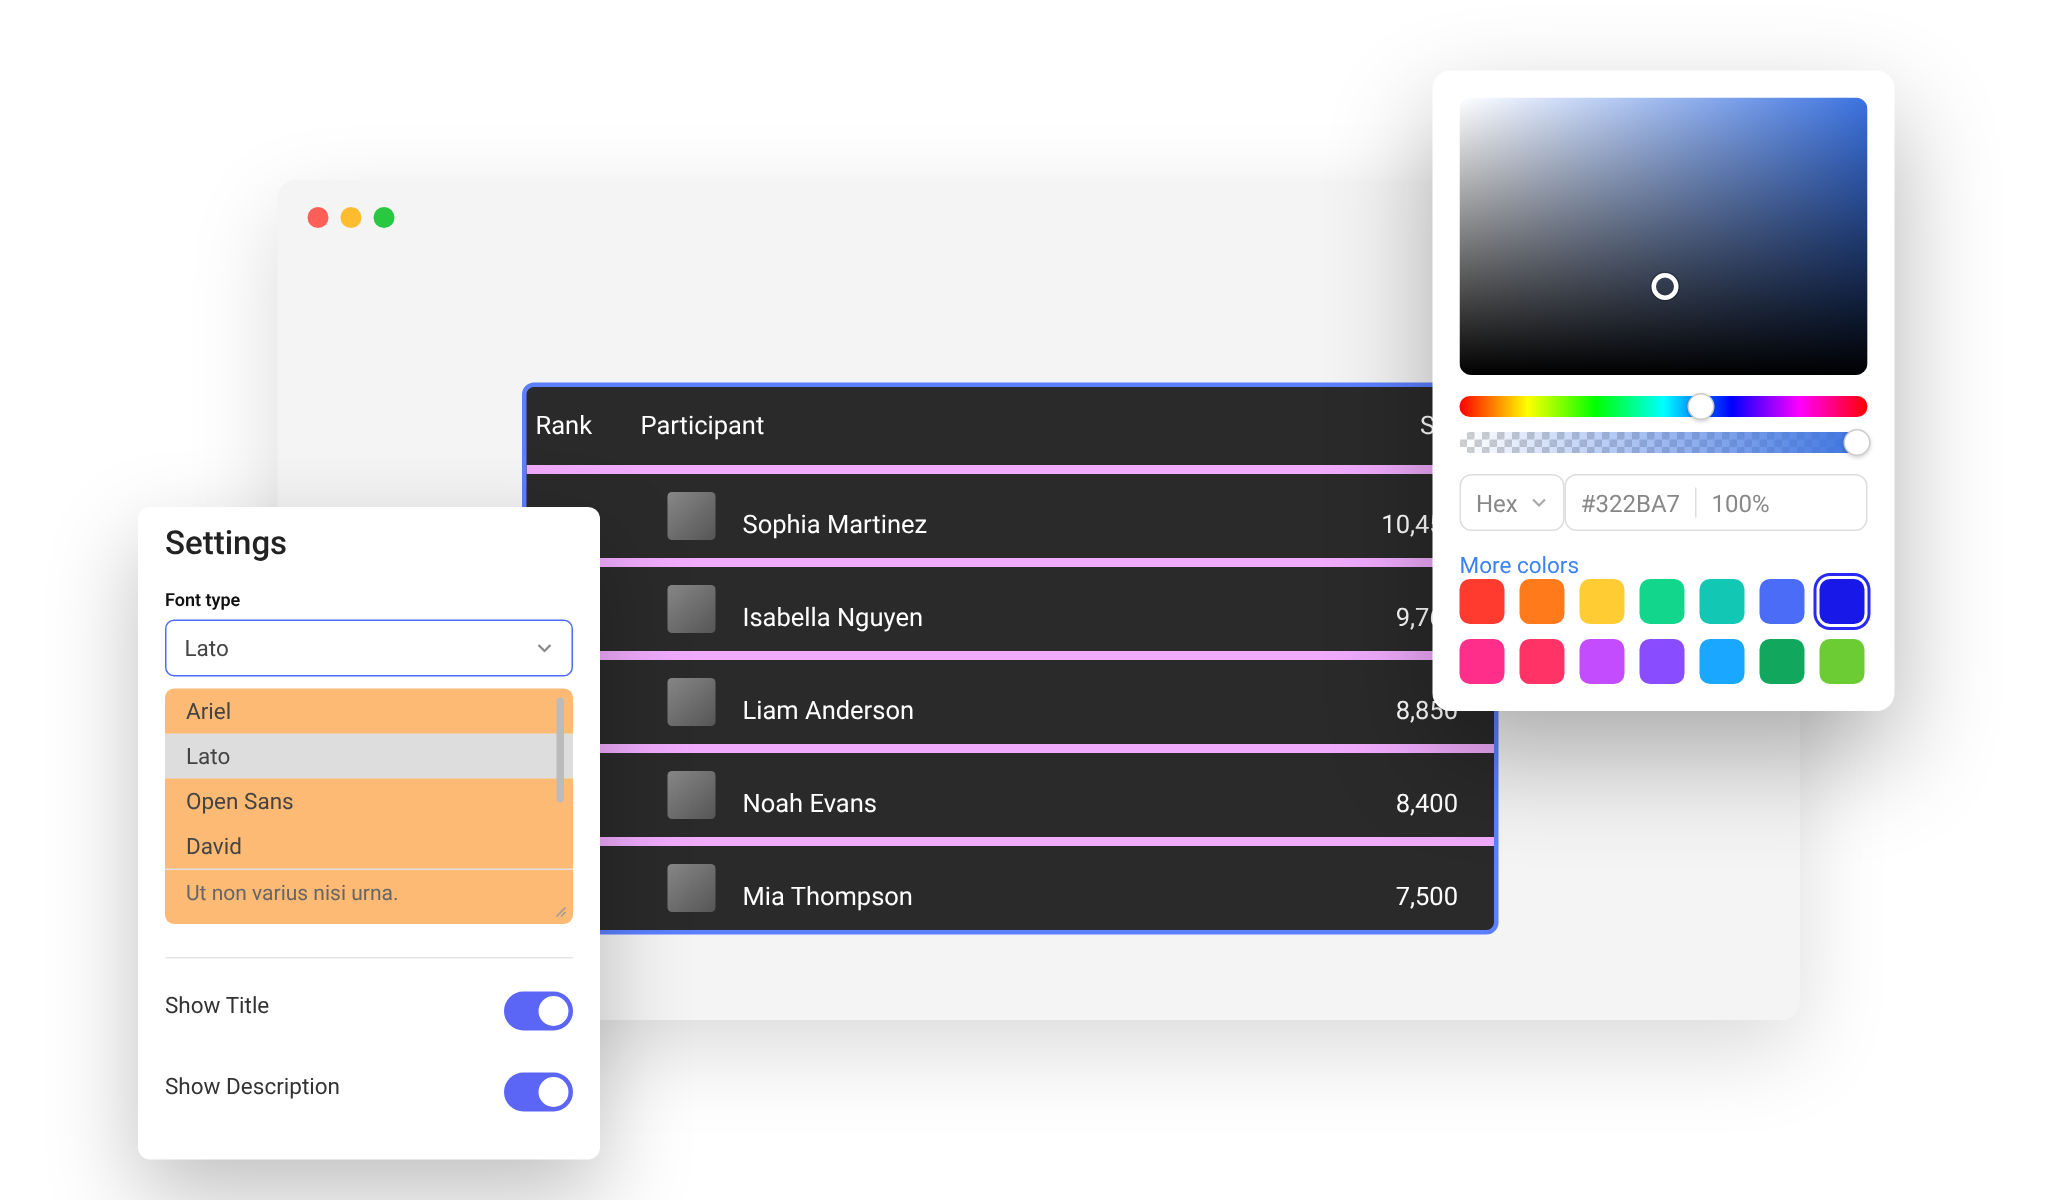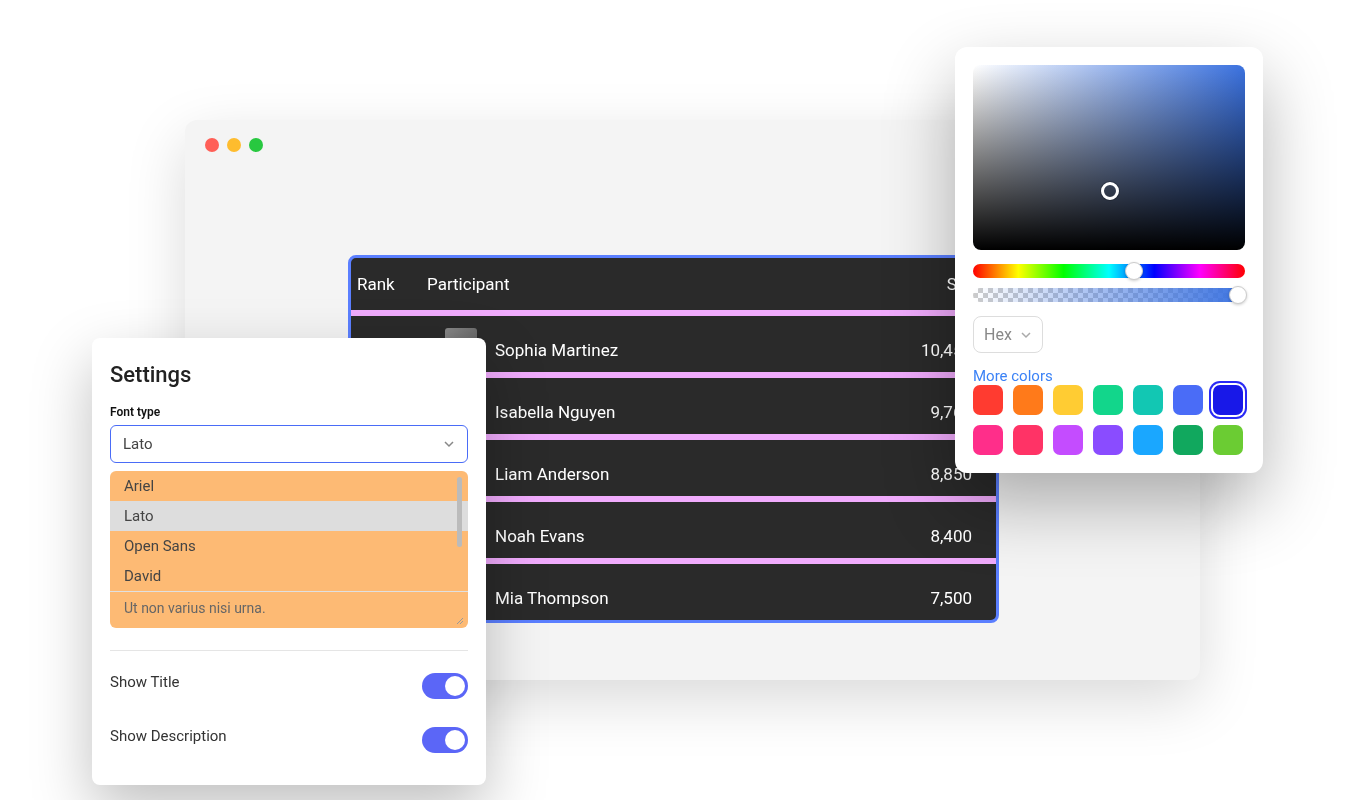--- a/index.html
+++ b/index.html
@@ -83,25 +83,25 @@
     .lb-row-score {
       text-align: right;
       width: 90px;
     }
 
     
     .settings-panel {
       position: absolute;
       left: 92px;
       top: 338px;
-      width: 394px;
+      width: 308px;
       background: #fff;
       border-radius: 8px;
       box-shadow: 0 24px 60px rgba(0,0,0,0.25);
-      padding: 24px 18px 18px 18px;
+      padding: 12px 18px 18px 18px;
     }
     .settings-title {
       font-size: 22px;
       font-weight: 500;
       color: #222;
       margin-bottom: 18px;
     }
     .field-label {
       font-size: 12px;
       font-weight: 600;
@@ -399,20 +399,25 @@
   </div>
   <div class="picker-inputs">
     <div class="picker-select">
       <span>Hex</span>
       <span class="chevron">
         <svg viewBox="0 0 12 12" width="12" height="12">
             <path d="M2 4 L6 8 L10 4" stroke="#aaa" stroke-width="1.5" fill="none"></path>
           </svg>
       </span>
     </div>
+    <div class="picker-value">
+      <span>#322BA7</span>
+      <span class="vdiv"></span>
+      <span>100%</span>
+    </div>
   </div>
   <div class="more-colors-label">More colors</div>
   <div class="swatch-grid" id="swatch-grid">
       <div class="swatch" style="background: rgb(255, 59, 48);"></div>
       <div class="swatch" style="background: rgb(255, 122, 26);"></div>
       <div class="swatch" style="background: rgb(255, 204, 51);"></div>
       <div class="swatch" style="background: rgb(18, 214, 139);"></div>
       <div class="swatch" style="background: rgb(18, 199, 179);"></div>
       <div class="swatch" style="background: rgb(74, 108, 247);"></div>
       <div class="swatch selected" style="background: rgb(24, 24, 232);"></div>

